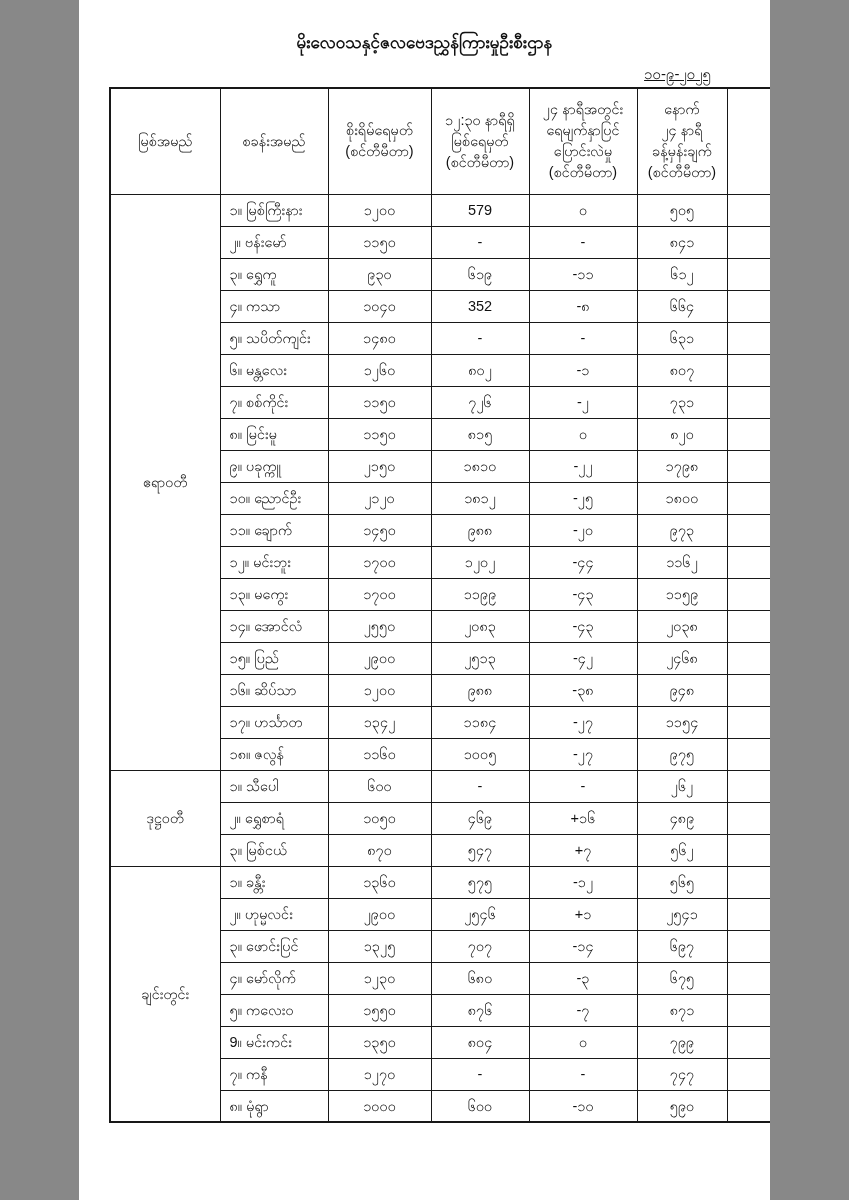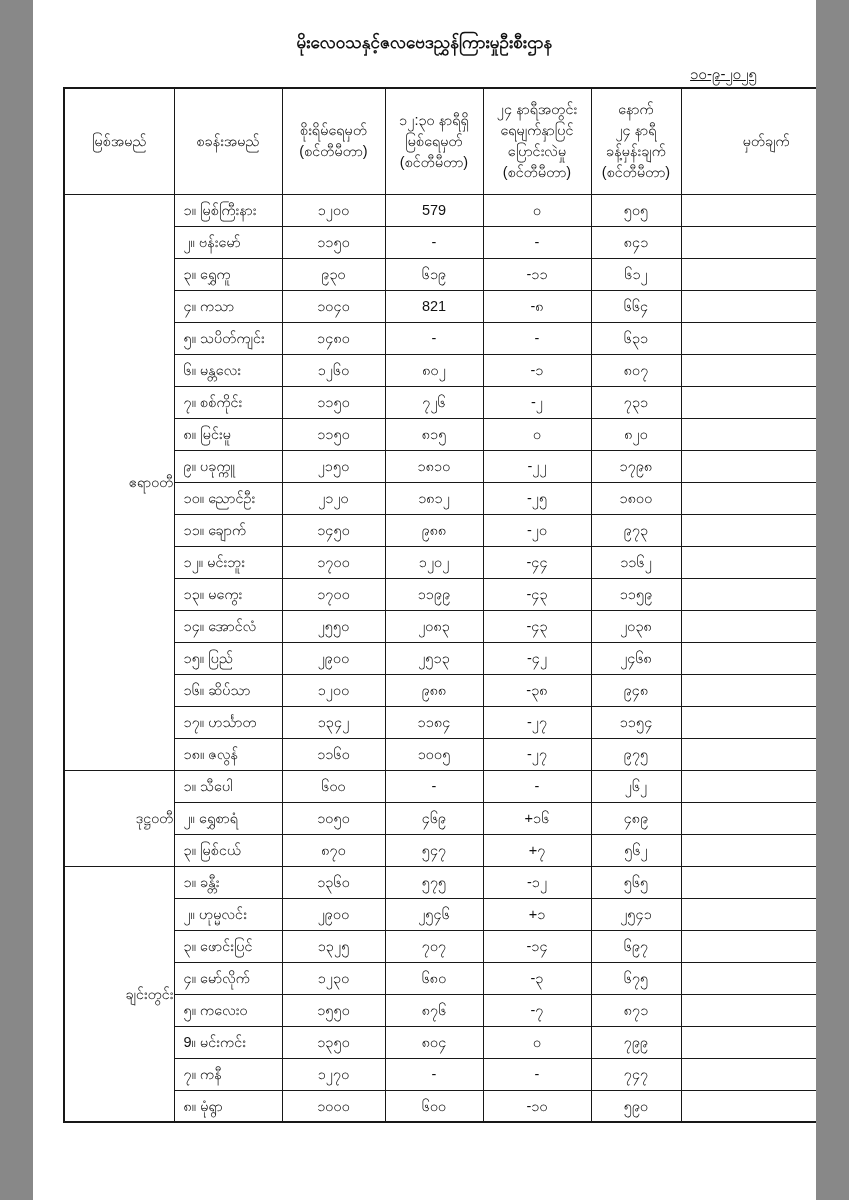--- a/index.html
+++ b/index.html
@@ -2,21 +2,21 @@
 <html><head>
 <meta charset="utf-8">
 <style>
   * { box-sizing: border-box; margin: 0; padding: 0; }
   body {
     font-family: "Liberation Sans", "DejaVu Sans", sans-serif;
     background: #888;
   }
   .page {
     position: relative;
-    width: 783px;
+    width: 691px;
     height: 1200px;
     background: #ffffff;
     color: #1a1a1a;
     margin: 0 auto;
     overflow: hidden;
   }
   .titles {
     padding-top: 26px;
     text-align: center;
   }
@@ -58,21 +58,21 @@
     color: #111;
   }
   td {
     height: 32px;
     font-size: 14.5px;
     vertical-align: middle;
     line-height: 18px;
     overflow: hidden;
     color: #111;
   }
-  td.river { text-align: right; font-family: Liberation Serif, serif; }
+  td.river { text-align: center; font-family: Liberation Serif, serif; }
   td.station { text-align: left; padding-left: 9px; }
   td.num { text-align: center; }
   td.remark { }
 </style>
 </head>
 <body>
 
 <div class="page">
   <div class="titles">
     <div class="title-line">မိုးလေဝသနှင့်ဇလဗေဒညွှန်ကြားမှုဦးစီးဌာန</div>
@@ -131,21 +131,21 @@
           <td class="station">၃။ ရွှေကူ</td>
           <td class="num">၉၃၀</td>
           <td class="num">၆၁၉</td>
           <td class="num">-၁၁</td>
           <td class="num">၆၁၂</td>
           <td class="remark"></td>
         </tr>
         <tr>
           <td class="station">၄။ ကသာ</td>
           <td class="num">၁၀၄၀</td>
-          <td class="num">821</td>
+          <td class="num">352</td>
           <td class="num">-၈</td>
           <td class="num">၆၆၄</td>
           <td class="remark"></td>
         </tr>
         <tr>
           <td class="station">၅။ သပိတ်ကျင်း</td>
           <td class="num">၁၄၈၀</td>
           <td class="num">-</td>
           <td class="num">-</td>
           <td class="num">၆၃၁</td>

